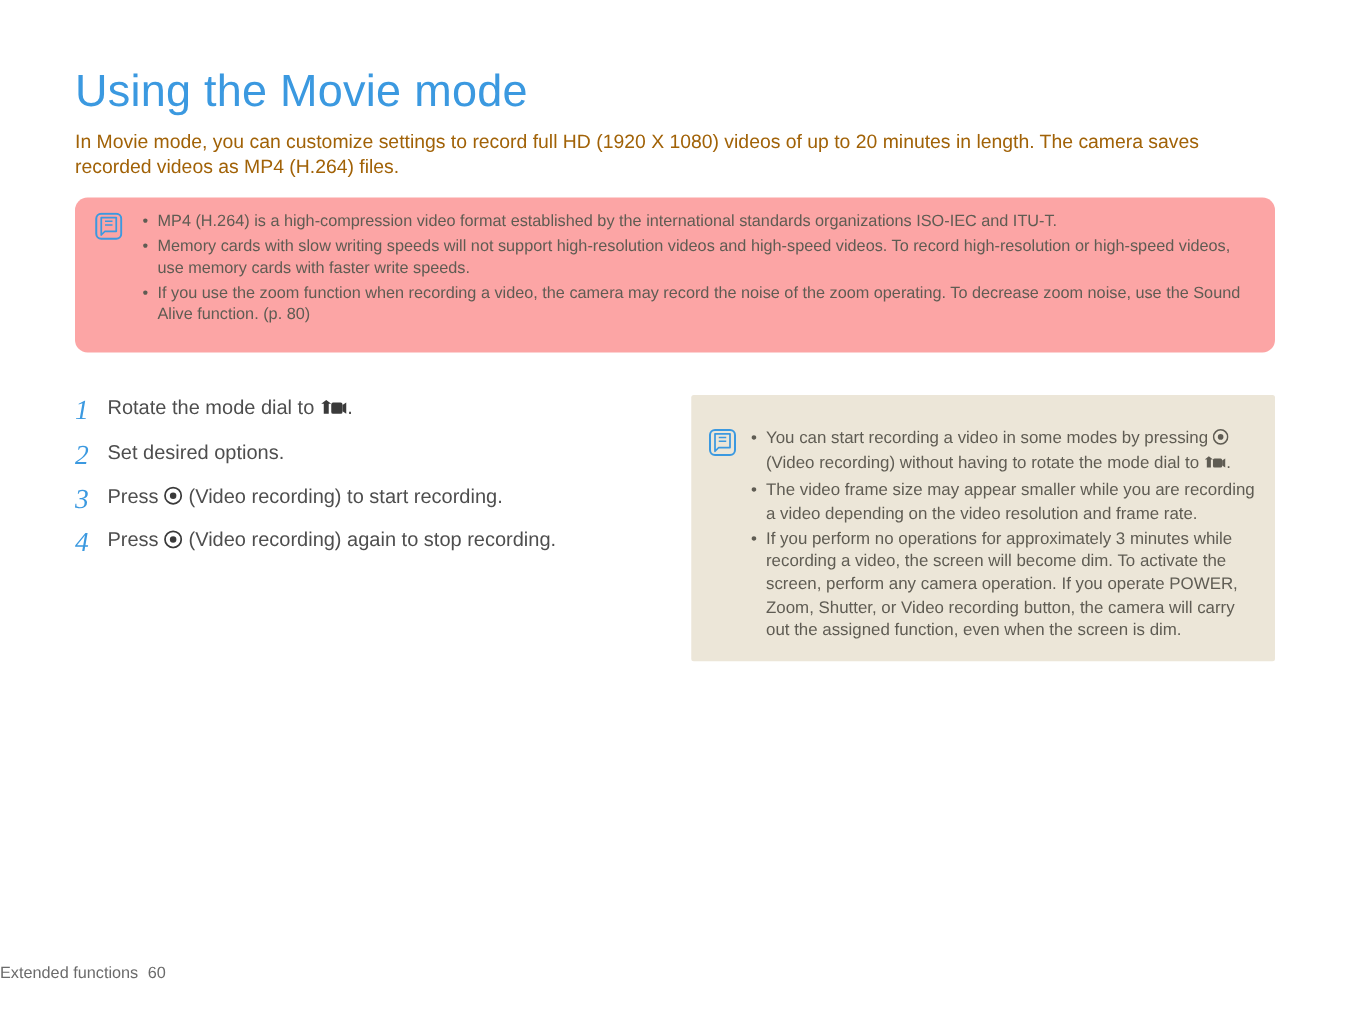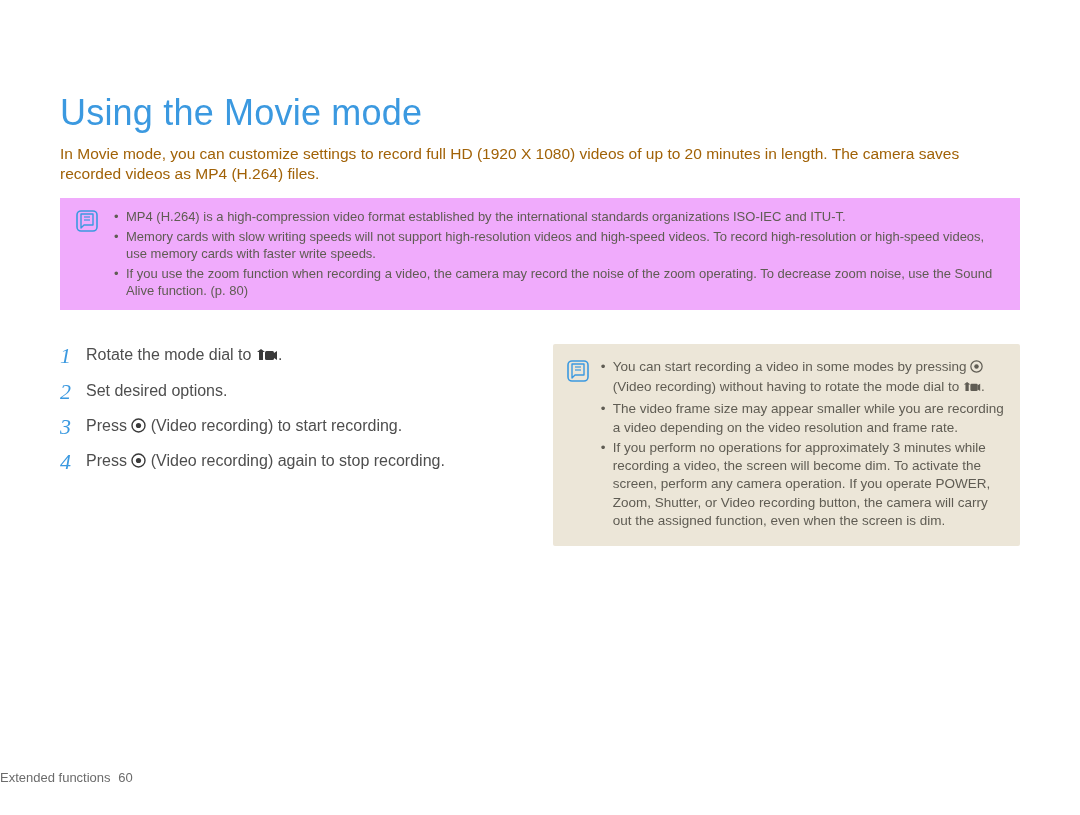--- a/index.html
+++ b/index.html
@@ -6,40 +6,39 @@
   body {
     width: 1080px;
     height: 815px;
     background: #ffffff;
     font-family: Arial, Helvetica, sans-serif;
     color: #3a3a3a;
     position: relative;
   }
   .page {
     padding: 52px 60px 0 60px;
-    margin-top: 40px;
   }
   .title {
     font-size: 36px;
     font-weight: 400;
     color: #3b99e0;
     letter-spacing: 0.2px;
     margin-bottom: 10px;
   }
   .intro {
     font-size: 15.5px;
     line-height: 1.3;
     color: #a16207;
     font-weight: 300;
     margin-bottom: 14px;
   }
   .note-box {
-    background: #f0abfc;
-    border-radius: 0;
-    padding: 10px 16px 8px 16px;
+    background: #fca5a5;
+    border-radius: 10px;
+    padding: 10px 16px 20px 16px;
     display: flex;
     gap: 16px;
   }
   .note-icon {
     flex: 0 0 auto;
     width: 22px;
     height: 22px;
     margin-top: 2px;
   }
   .note-icon svg { display:block; }
@@ -118,21 +117,21 @@
     display: inline-block;
     vertical-align: -2px;
   }
   .record-icon {
     display: inline-block;
     vertical-align: -2px;
   }
   .side-note {
     background: #ece6d8;
     border-radius: 2px;
-    padding: 14px 14px 14px 14px;
+    padding: 25px 14px 14px 14px;
     display: flex;
     gap: 12px;
   }
   .side-note .note-list { font-size: 13.5px; }
   .footer {
     position: absolute;
     bottom: 30px;
     left: 0;
     width: 100%;
     text-align: left;

